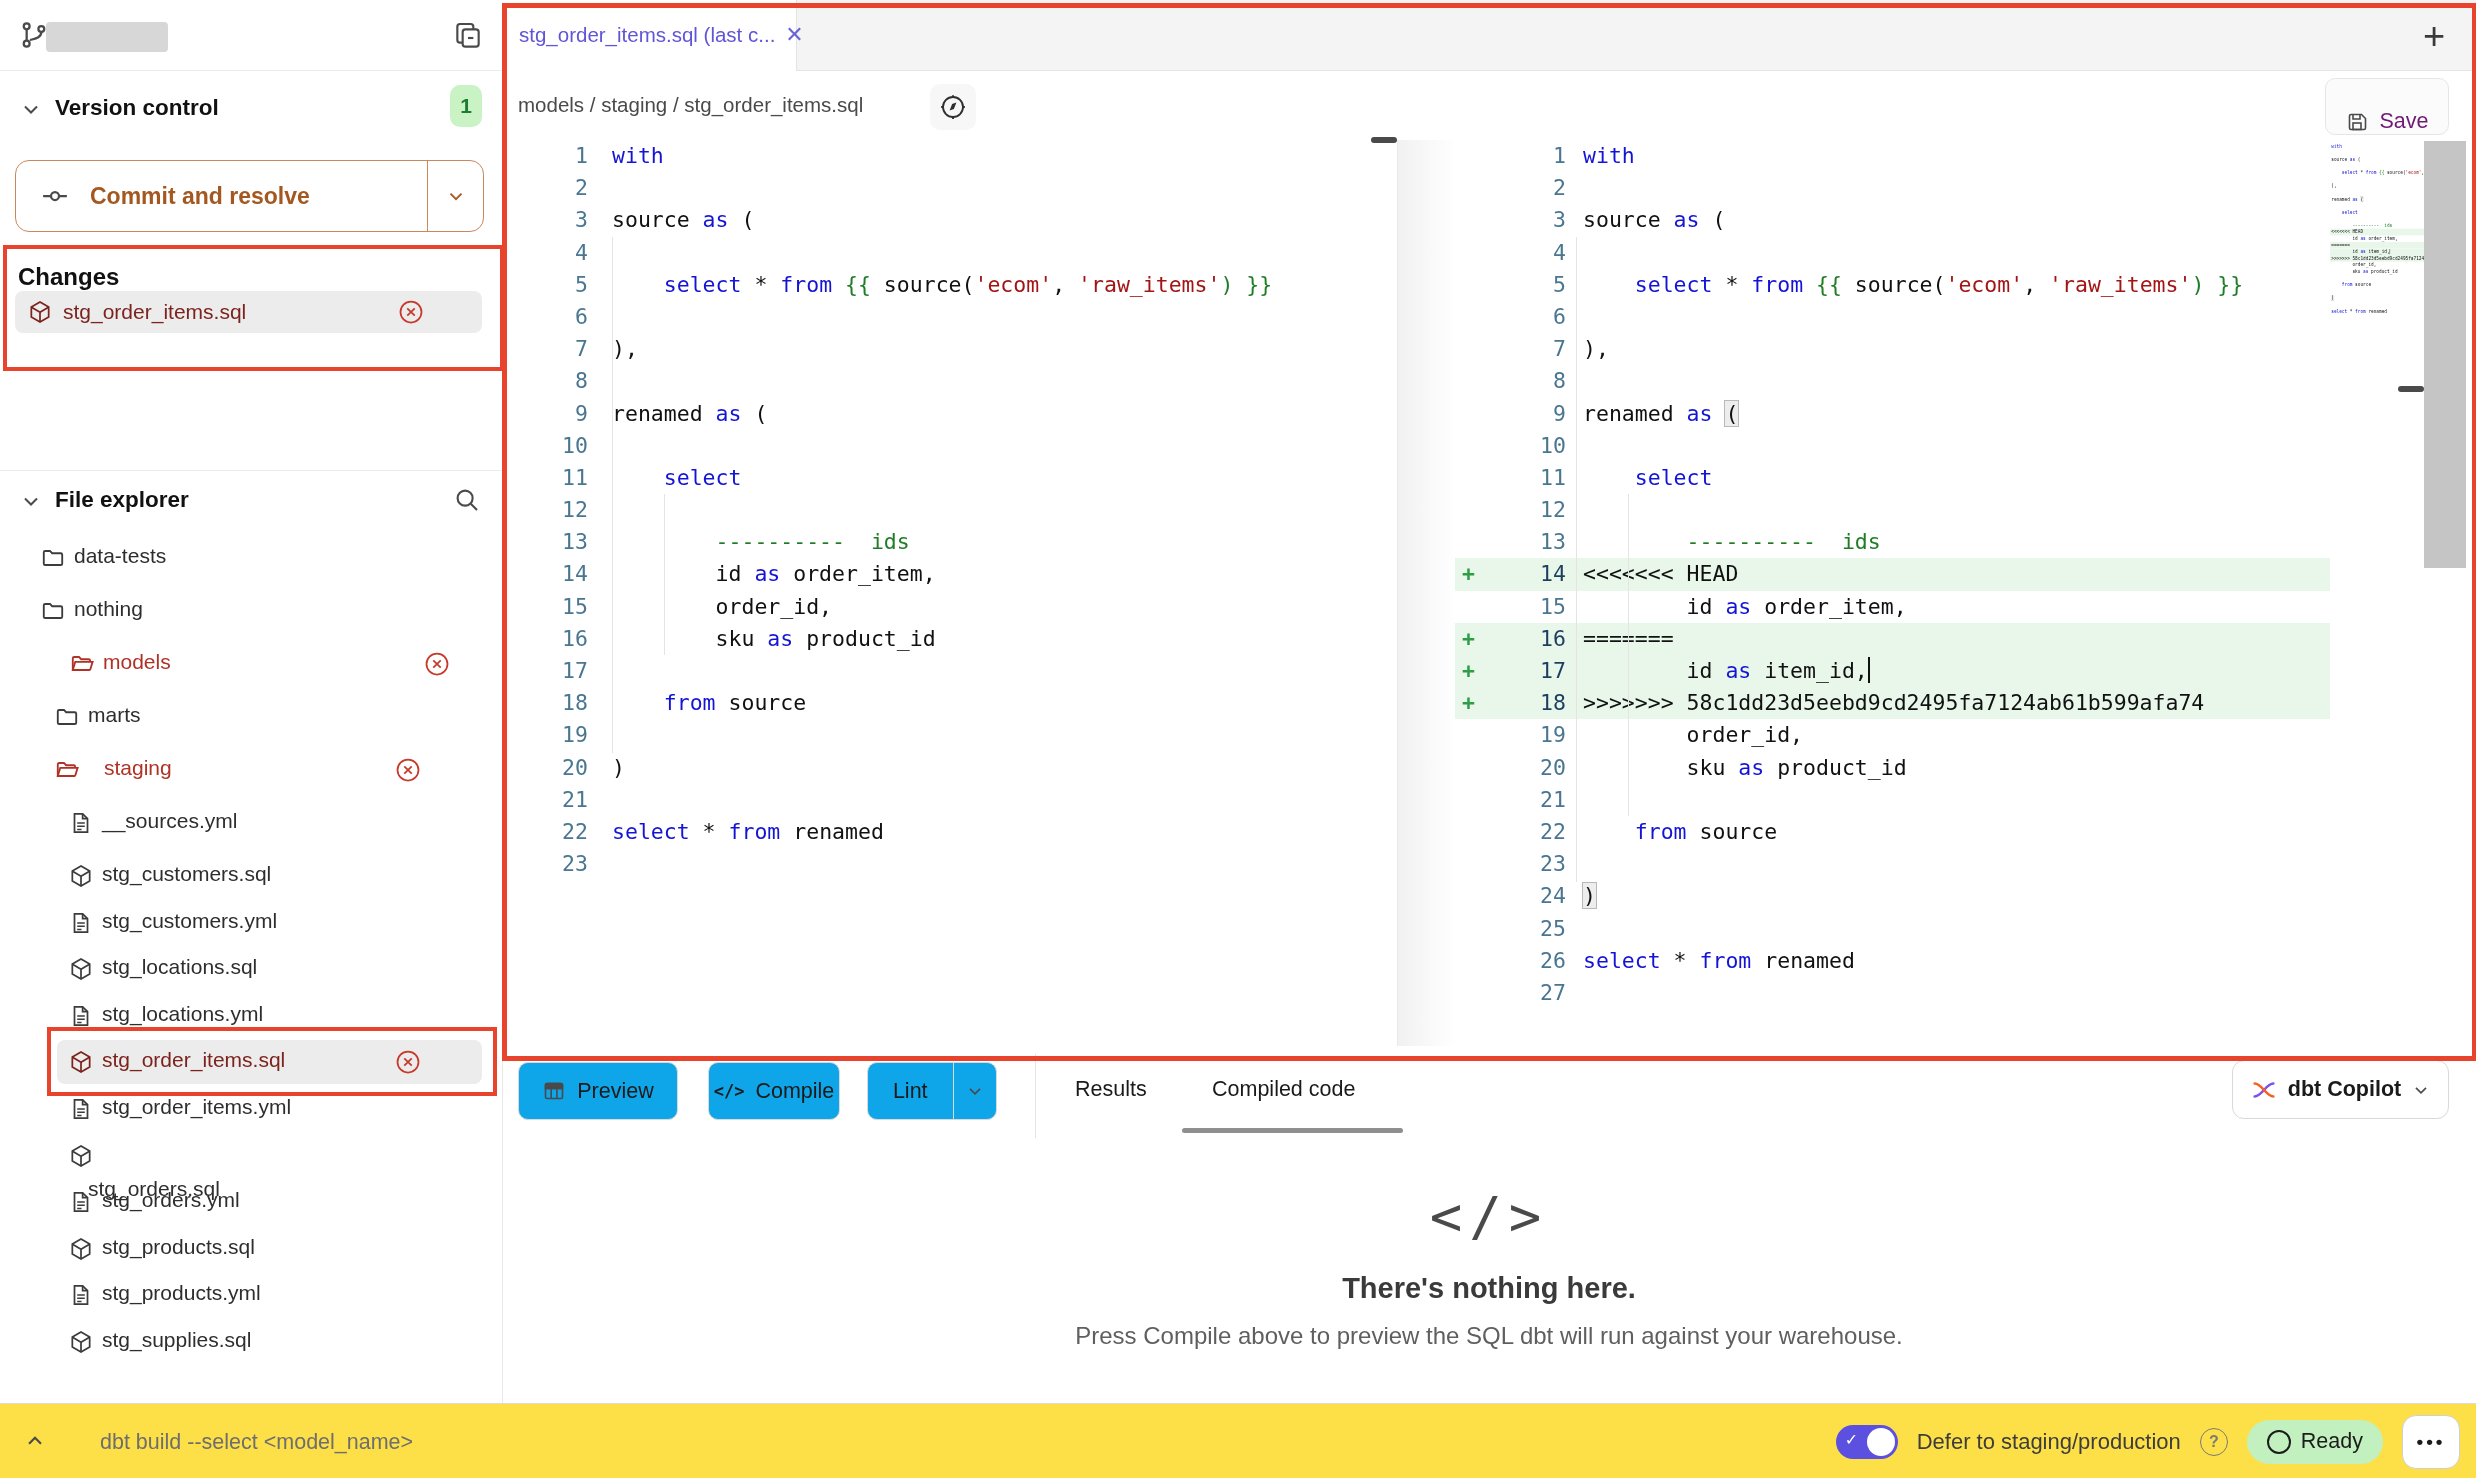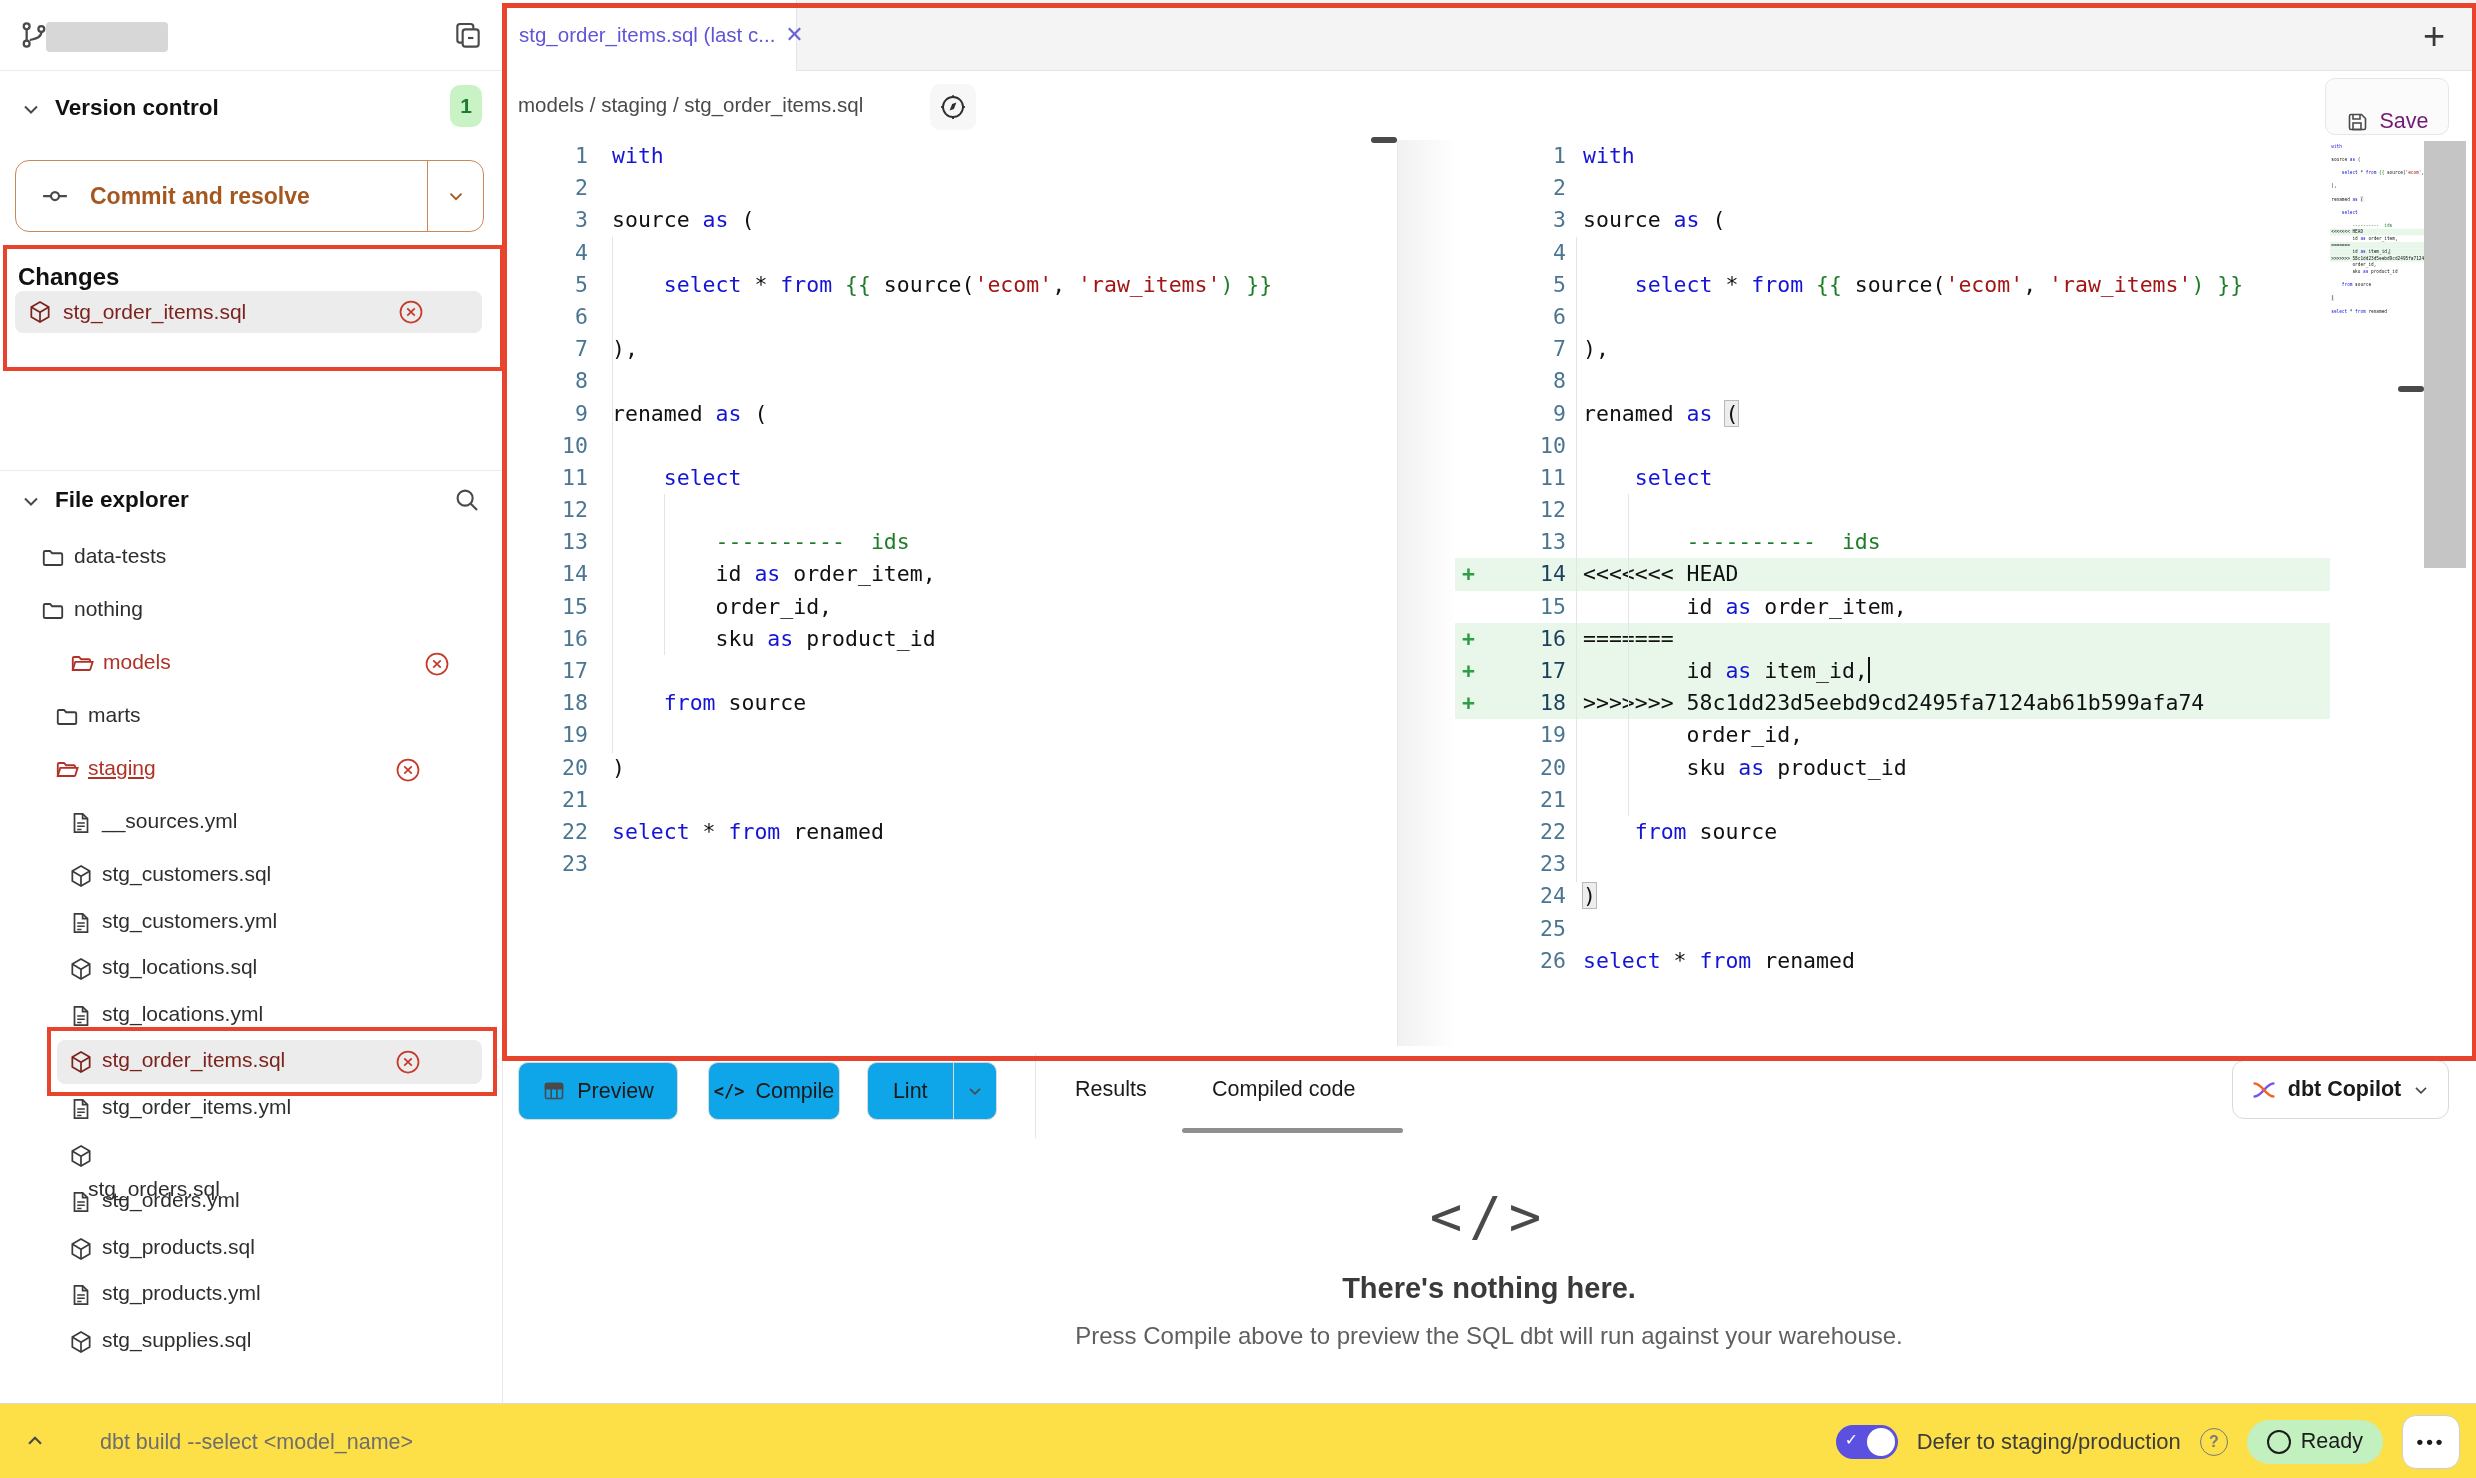--- a/index.html
+++ b/index.html
@@ -235,21 +235,21 @@
           <span class="ticon" style="left: 54px;"><svg width="26" height="26" viewBox="0 0 24 24" fill="none" stroke="currentColor" stroke-width="1.7">
               <path d="M3.5 6.8c0-.7.6-1.3 1.3-1.3h4.4l2 2.1h8c.7 0 1.3.6 1.3 1.3v8.3c0 .7-.6 1.3-1.3 1.3H4.8c-.7 0-1.3-.6-1.3-1.3z"></path>
             </svg></span>
           <span class="tlabel" style="left: 88px;">marts</span>
         </div>
         <div class="trow red-folder" style="top: 748px;">
           <span class="ticon" style="left: 54px;"><svg width="26" height="26" viewBox="0 0 24 24" fill="none" stroke="currentColor" stroke-width="1.7">
               <path d="M3.5 17.5V6.8c0-.7.6-1.3 1.3-1.3h4.4l2 2.1h7c.7 0 1.3.6 1.3 1.3V10"></path>
               <path d="M3.5 17.5 5.8 10h16l-2.1 6.9c-.1.4-.5.6-.9.6z"></path>
             </svg></span>
-          <span class="tlabel" style="left: 88px; text-decoration: underline;">staging</span>
+          <span class="tlabel" style="left: 104px;">staging</span>
           <span class="tdiscard"><svg width="28" height="28" viewBox="0 0 24 24" fill="none" stroke="currentColor" stroke-width="1.5">
               <circle cx="12" cy="12" r="9"></circle>
               <path d="M8.8 8.8l6.4 6.4M15.2 8.8l-6.4 6.4"></path>
             </svg></span>
         </div>
         <div class="trow" style="top: 801px;">
           <span class="ticon" style="left: 68px;"><svg width="26" height="26" viewBox="0 0 24 24" fill="none" stroke="currentColor" stroke-width="1.6">
               <path d="M6 3.5h7.5L18 8v12.5H6z"></path>
               <path d="M13.5 3.5V8H18"></path>
               <path d="M8.5 12h7M8.5 15h7M8.5 18h4"></path>
@@ -423,20 +423,21 @@
       <div class="crow diff"><span class="plus">+</span><span class="ln">17</span><span class="ctext"><span class="tk-plain">        id </span><span class="tk-kw">as</span><span class="tk-plain"> item_id,</span><span class="caret"></span></span></div>
       <div class="crow diff"><span class="plus">+</span><span class="ln">18</span><span class="ctext"><span class="tk-plain">&gt;&gt;&gt;&gt;&gt;&gt;&gt; 58c1dd23d5eebd9cd2495fa7124ab61b599afa74</span></span></div>
       <div class="crow"><span class="plus"></span><span class="ln">19</span><span class="ctext"><span class="tk-plain">        order_id,</span></span></div>
       <div class="crow"><span class="plus"></span><span class="ln">20</span><span class="ctext"><span class="tk-plain">        sku </span><span class="tk-kw">as</span><span class="tk-plain"> product_id</span></span></div>
       <div class="crow"><span class="plus"></span><span class="ln">21</span><span class="ctext"></span></div>
       <div class="crow"><span class="plus"></span><span class="ln">22</span><span class="ctext"><span class="tk-plain">    </span><span class="tk-kw">from</span><span class="tk-plain"> source</span></span></div>
       <div class="crow"><span class="plus"></span><span class="ln">23</span><span class="ctext"></span></div>
       <div class="crow"><span class="plus"></span><span class="ln">24</span><span class="ctext"><span class="tk-bracket">)</span></span></div>
       <div class="crow"><span class="plus"></span><span class="ln">25</span><span class="ctext"></span></div>
       <div class="crow"><span class="plus"></span><span class="ln">26</span><span class="ctext"><span class="tk-kw">select</span><span class="tk-plain"> * </span><span class="tk-kw">from</span><span class="tk-plain"> renamed</span></span></div>
+      <div class="crow"><span class="plus"></span><span class="ln">27</span><span class="ctext"></span></div>
     </div>
   <div class="minimap">
       <div class="minimap-inner" id="minimap-inner">
         <div class="crow"><span class="ctext"><span class="tk-kw">with</span></span></div>
         <div class="crow"><span class="ctext"></span></div>
         <div class="crow"><span class="ctext"><span class="tk-plain">source </span><span class="tk-kw">as</span><span class="tk-plain"> (</span></span></div>
         <div class="crow"><span class="ctext"></span></div>
         <div class="crow"><span class="ctext"><span class="tk-plain">    </span><span class="tk-kw">select</span><span class="tk-plain"> * </span><span class="tk-kw">from</span><span class="tk-plain"> </span><span class="tk-jinja">{{</span><span class="tk-plain"> source(</span><span class="tk-str">'ecom'</span><span class="tk-plain">, </span></span></div>
         <div class="crow"><span class="ctext"></span></div>
         <div class="crow"><span class="ctext"><span class="tk-plain">),</span></span></div>

